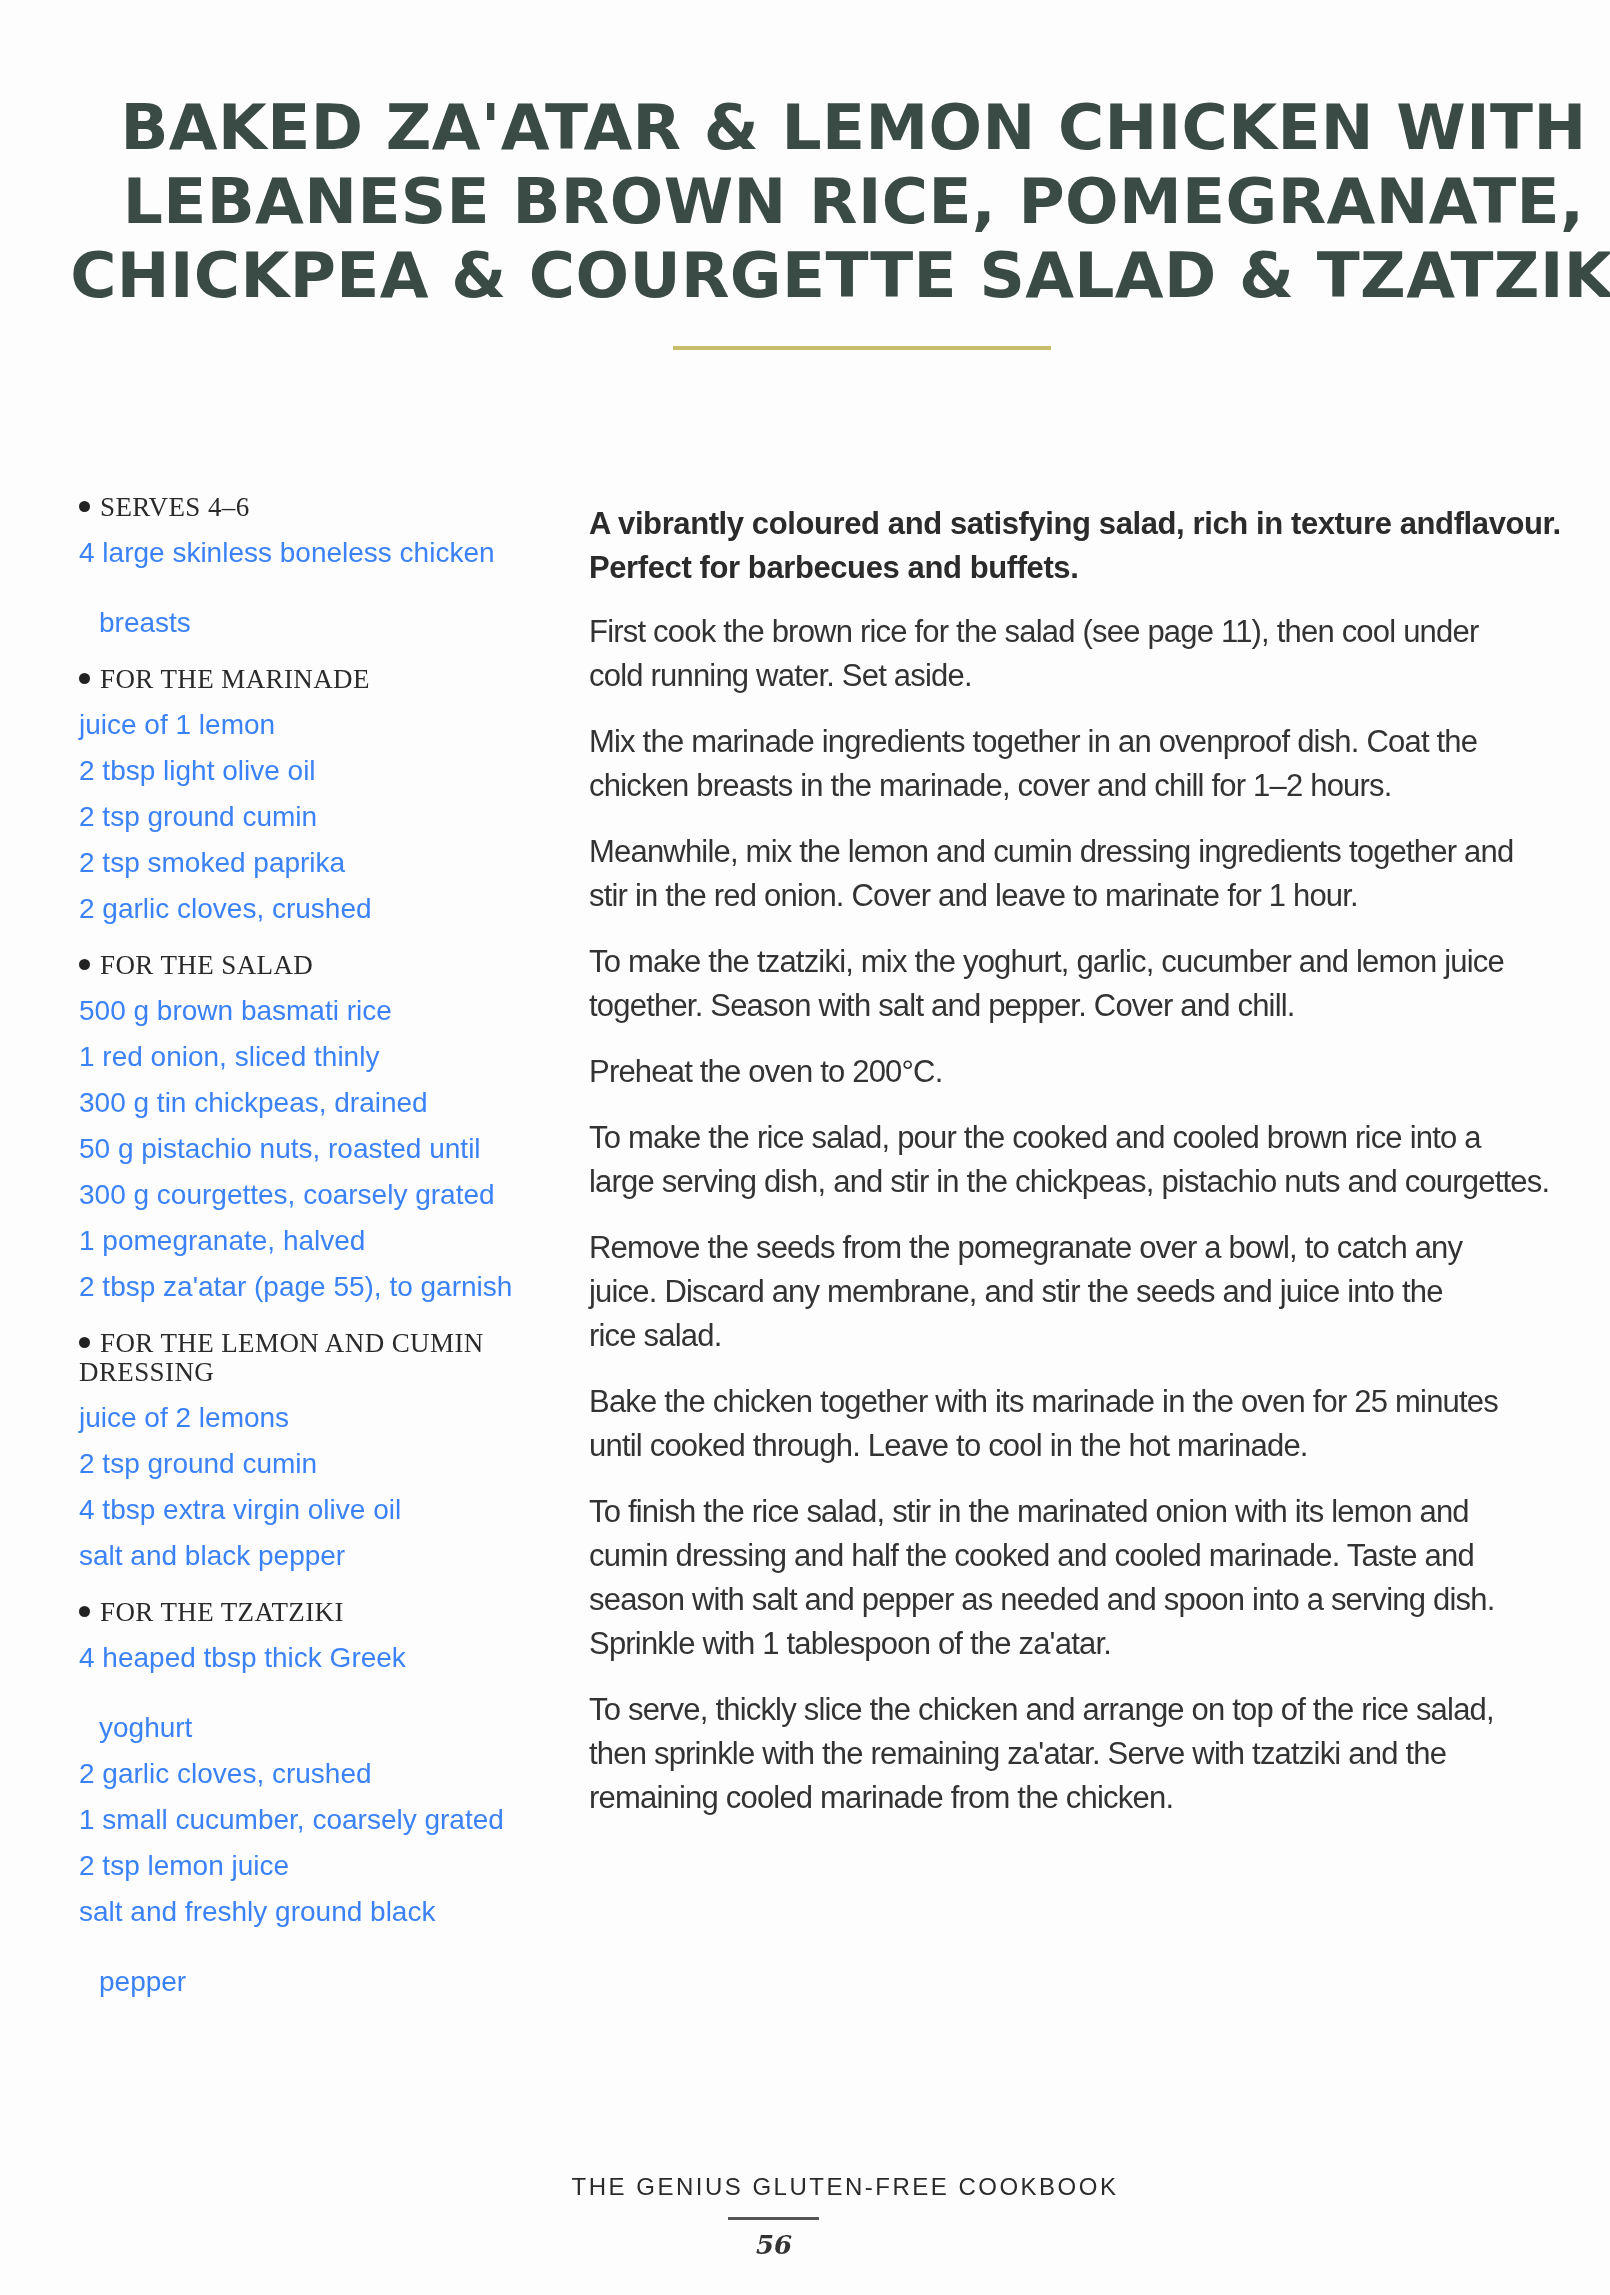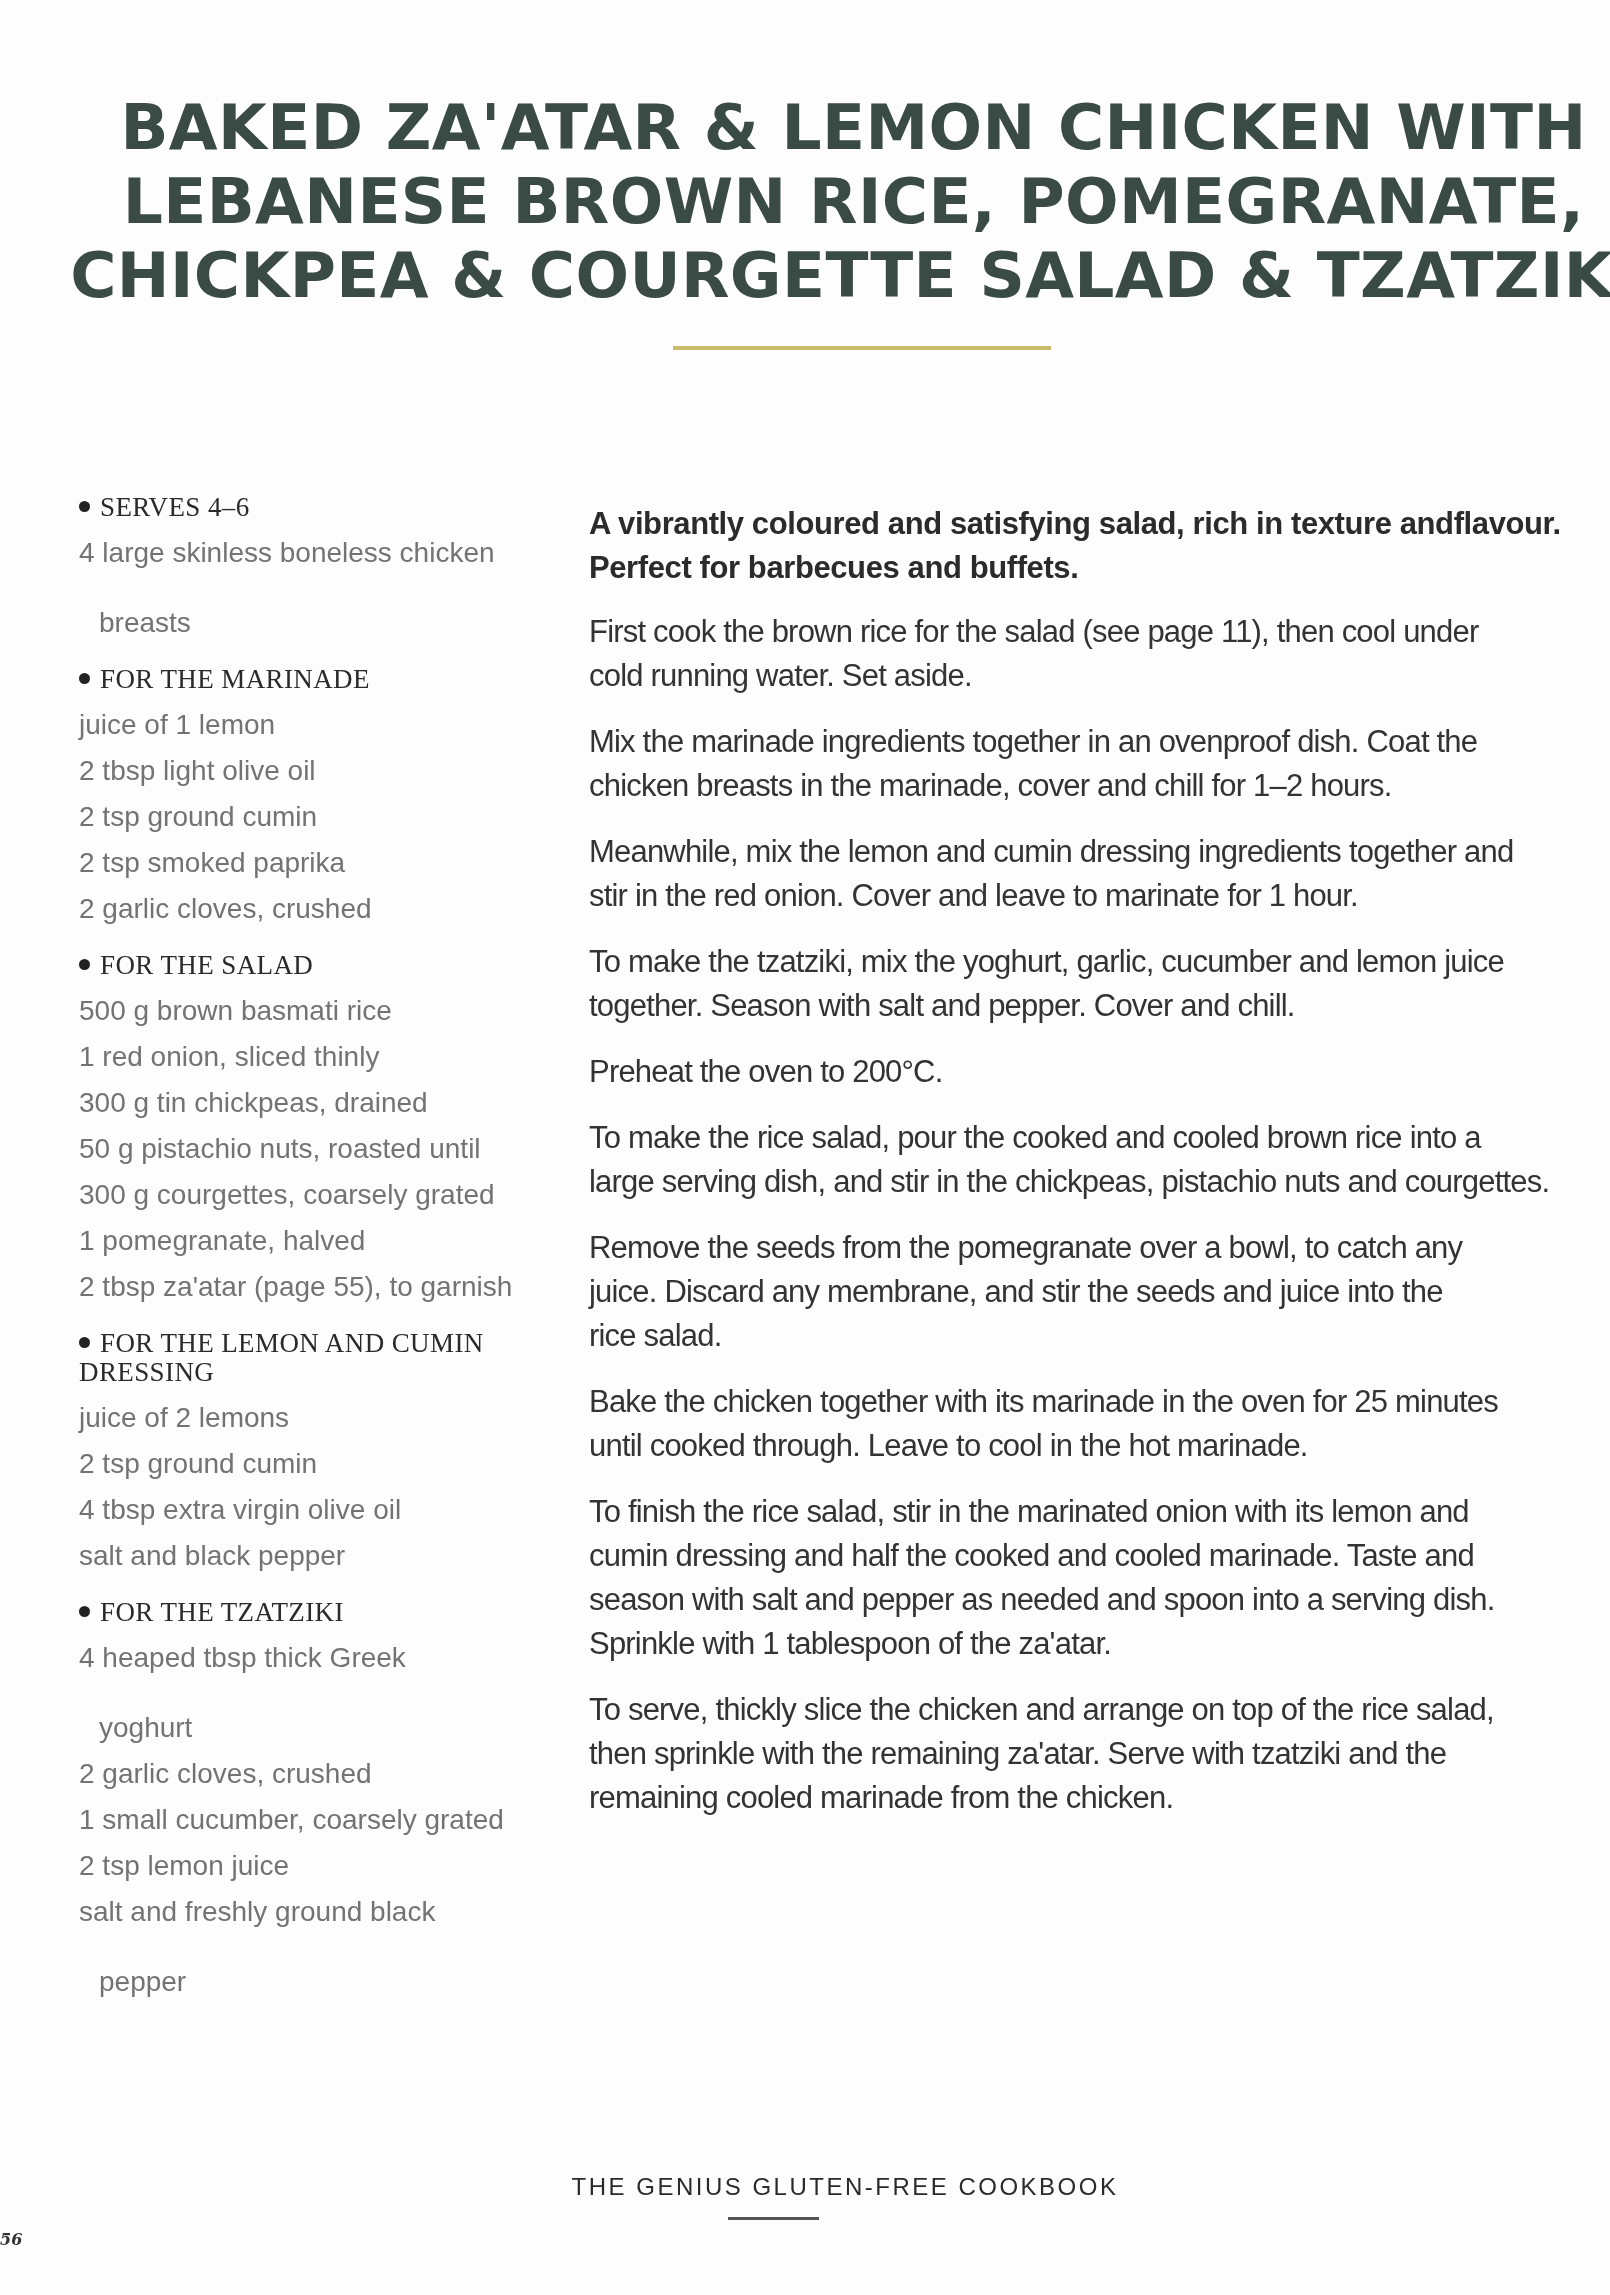--- a/index.html
+++ b/index.html
@@ -5,29 +5,29 @@
   html, body { margin:0; padding:0; }
   body { width:1610px; height:2295px; background:#ffffff; overflow:hidden; position:relative; font-family:"Liberation Sans", sans-serif; color:#2f2f2f; }
   .page { position:absolute; left:0; top:0; width:1610px; height:2295px; overflow:hidden; background:#fdfdfd; }
   .title { position:absolute; left:0; top:91px; width:1707px; text-align:center; color:#3a4a45; font-family:"DejaVu Sans", sans-serif; font-weight:bold; font-size:63px; line-height:74px; letter-spacing:0.4px; margin:0; }
   .title div { white-space:nowrap; }
   .title-rule { position:absolute; left:673px; top:346px; width:378px; height:4.2px; background:#c9bc6a; }
   .ingredients { position:absolute; left:79px; top:493px; width:490px; }
   .group { margin-bottom:18.6px; }
   .group-head { font-size:27px; line-height:29px; color:#2a2a2a; text-transform:uppercase; letter-spacing:0.4px; margin-bottom:8.4px;font-family:Liberation Serif, serif; }
   .bullet { display:inline-block; width:11px; height:11px; border-radius:50%; background:#222; margin-right:10px; vertical-align:4.2px; }
-  .ing { font-size:28px; line-height:46px; color:#737373; font-weight:300; }
+  .ing { font-size:28px; line-height:46px; color:#3b82f6; font-weight:300; }
   .ing .cont { display:block; padding-left:20px;margin-top:24px; }
   .method { position:absolute; left:589px; top:493px; width:1065px; }
   .intro { font-weight:bold; font-size:31px; line-height:44px; color:#2b2b2b; margin:9px 0 20px 0; width:980px; letter-spacing:-0.4px; }
   .step { font-size:31px; line-height:44px; color:#333; margin:0 0 22px 0; letter-spacing:-0.8px; font-weight:normal; white-space:normal; }
   .step .l { display:block; white-space:nowrap; }
   .footer-title { position:absolute; left:0; width:1690px; top:2173px; text-align:center; font-size:24px; letter-spacing:2.5px; color:#2a2a2a; white-space:nowrap; }
   .footer-rule { position:absolute; left:728px; top:2217px; width:91px; height:3.4px; background:#555; }
-  .page-num { position:absolute; left:0; width:1548px; top:2230px; text-align:left; font-family:"DejaVu Serif", serif; font-style:italic; font-weight:bold; font-size:16px; color:#333; }
+  .page-num { position:absolute; left:0; width:1548px; top:2230px; text-align:center; font-family:"DejaVu Serif", serif; font-style:italic; font-weight:bold; font-size:26px; color:#333; }
 </style>
 </head>
 <body>
 
 <div class="page">
 
   <h1 class="title">
     <div>BAKED ZA'ATAR &amp; LEMON CHICKEN WITH</div>
     <div>LEBANESE BROWN RICE, POMEGRANATE,</div>
     <div>CHICKPEA &amp; COURGETTE SALAD &amp; TZATZIKI</div>

